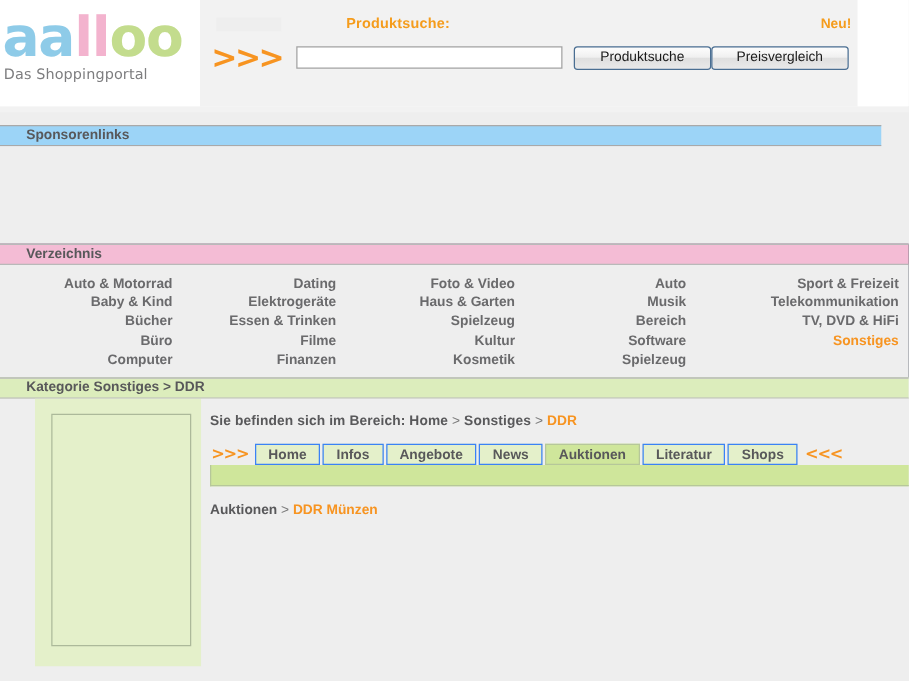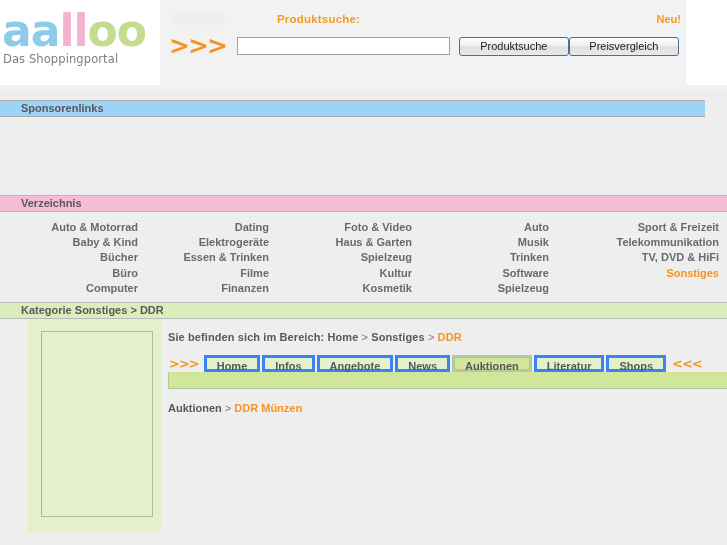--- a/index.html
+++ b/index.html
@@ -250,21 +250,21 @@
     color: #f79421;
     font-size: 13px;
     font-weight: bold;
     letter-spacing: -1px;
     line-height: 17px;
     padding: 0 5px 0 1px;
     font-family: "DejaVu Sans", sans-serif;
   }
   .tab-arrow.back { padding: 0 1px 0 4px; }
   .tab {
-    border: 3px solid #3b82f6;
+    border: 1px solid #3b82f6;
     background: #e4f0ca;
     height: 17px;
     line-height: 17px;
     padding: 0 10px;
     font-size: 11px;
     font-weight: bold;
     color: #58585a;
     margin-right: 2px;
     cursor: pointer;
     white-space: nowrap;
@@ -347,21 +347,21 @@
     <div class="cat-col">
       <a class="cat-item">Foto &amp; Video</a>
       <a class="cat-item">Haus &amp; Garten</a>
       <a class="cat-item">Spielzeug</a>
       <a class="cat-item">Kultur</a>
       <a class="cat-item">Kosmetik</a>
     </div>
     <div class="cat-col">
       <a class="cat-item">Auto</a>
       <a class="cat-item">Musik</a>
-      <a class="cat-item">Trinken</a>
+      <a class="cat-item">Bereich</a>
       <a class="cat-item">Software</a>
       <a class="cat-item">Spielzeug</a>
     </div>
     <div class="cat-col">
       <a class="cat-item">Sport &amp; Freizeit</a>
       <a class="cat-item">Telekommunikation</a>
       <a class="cat-item">TV, DVD &amp; HiFi</a>
       <a class="cat-item active">Sonstiges</a>
     </div>
   </div>

